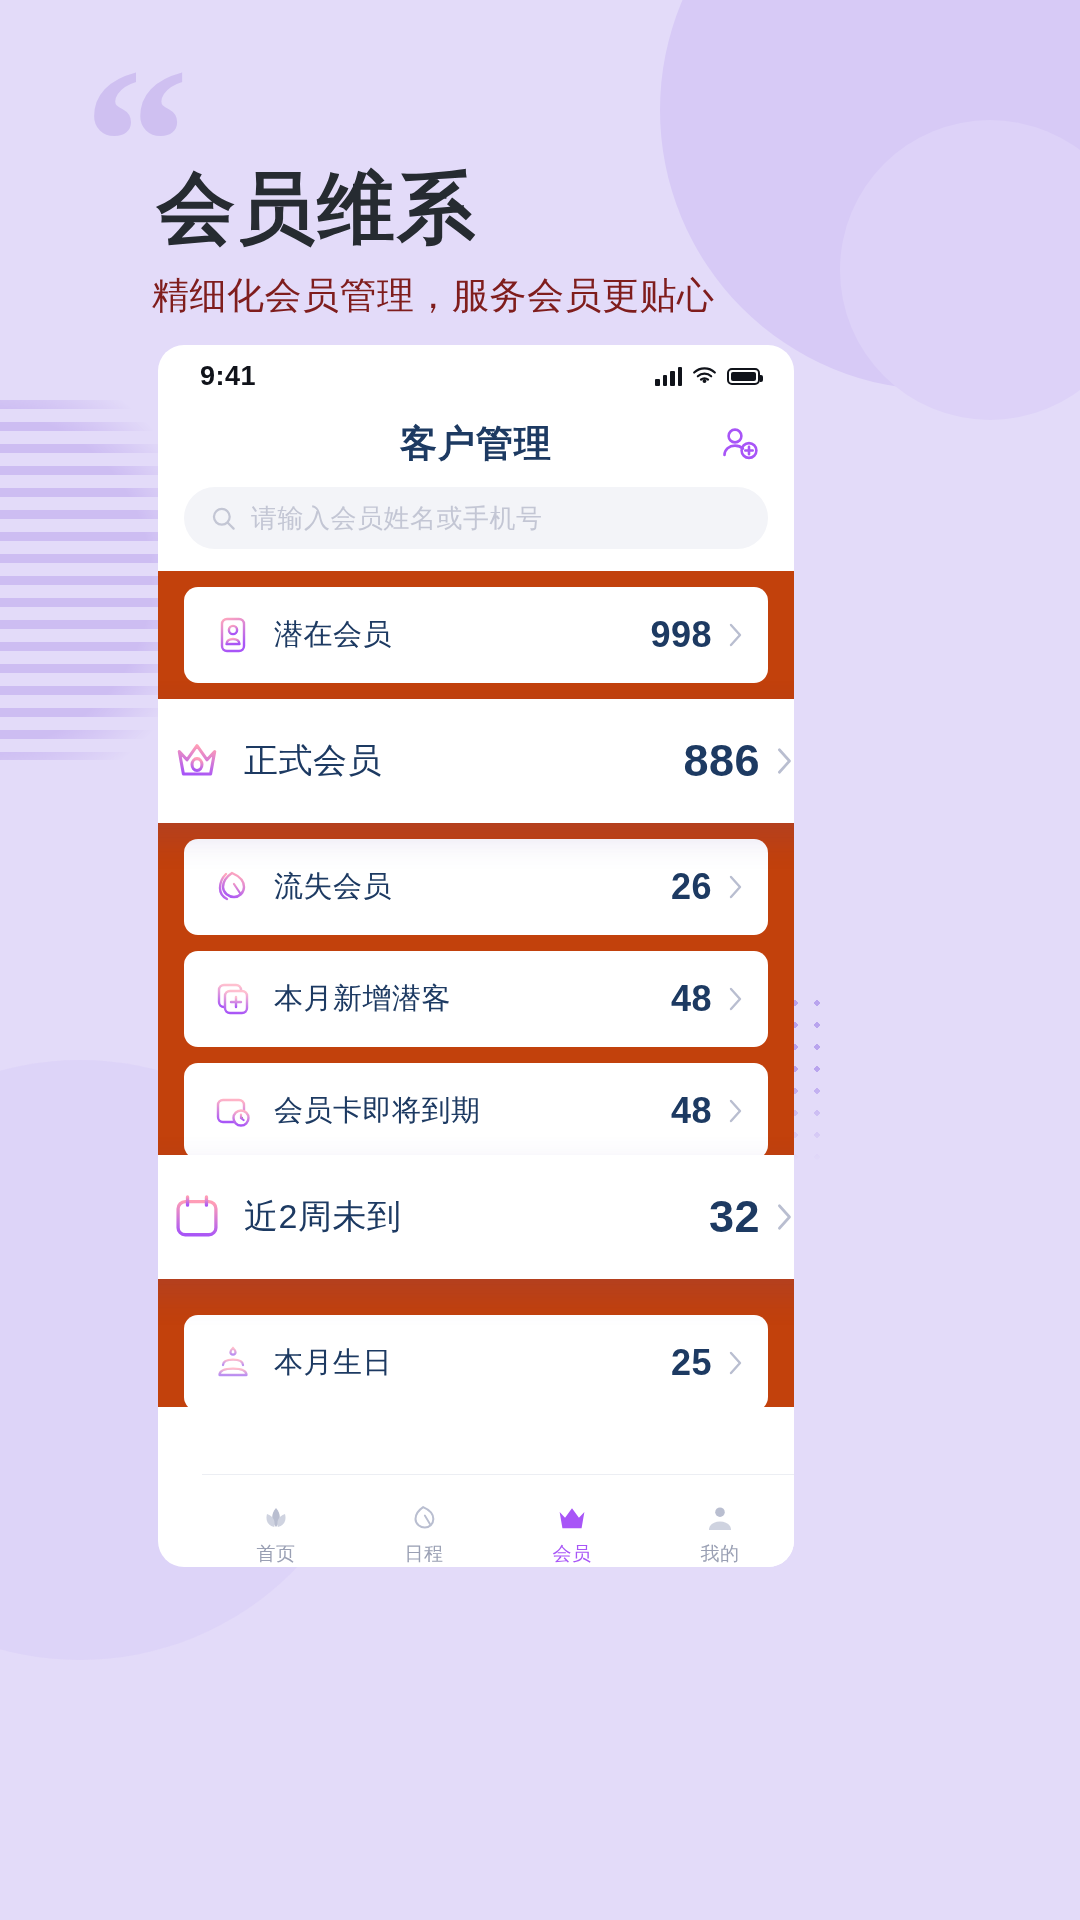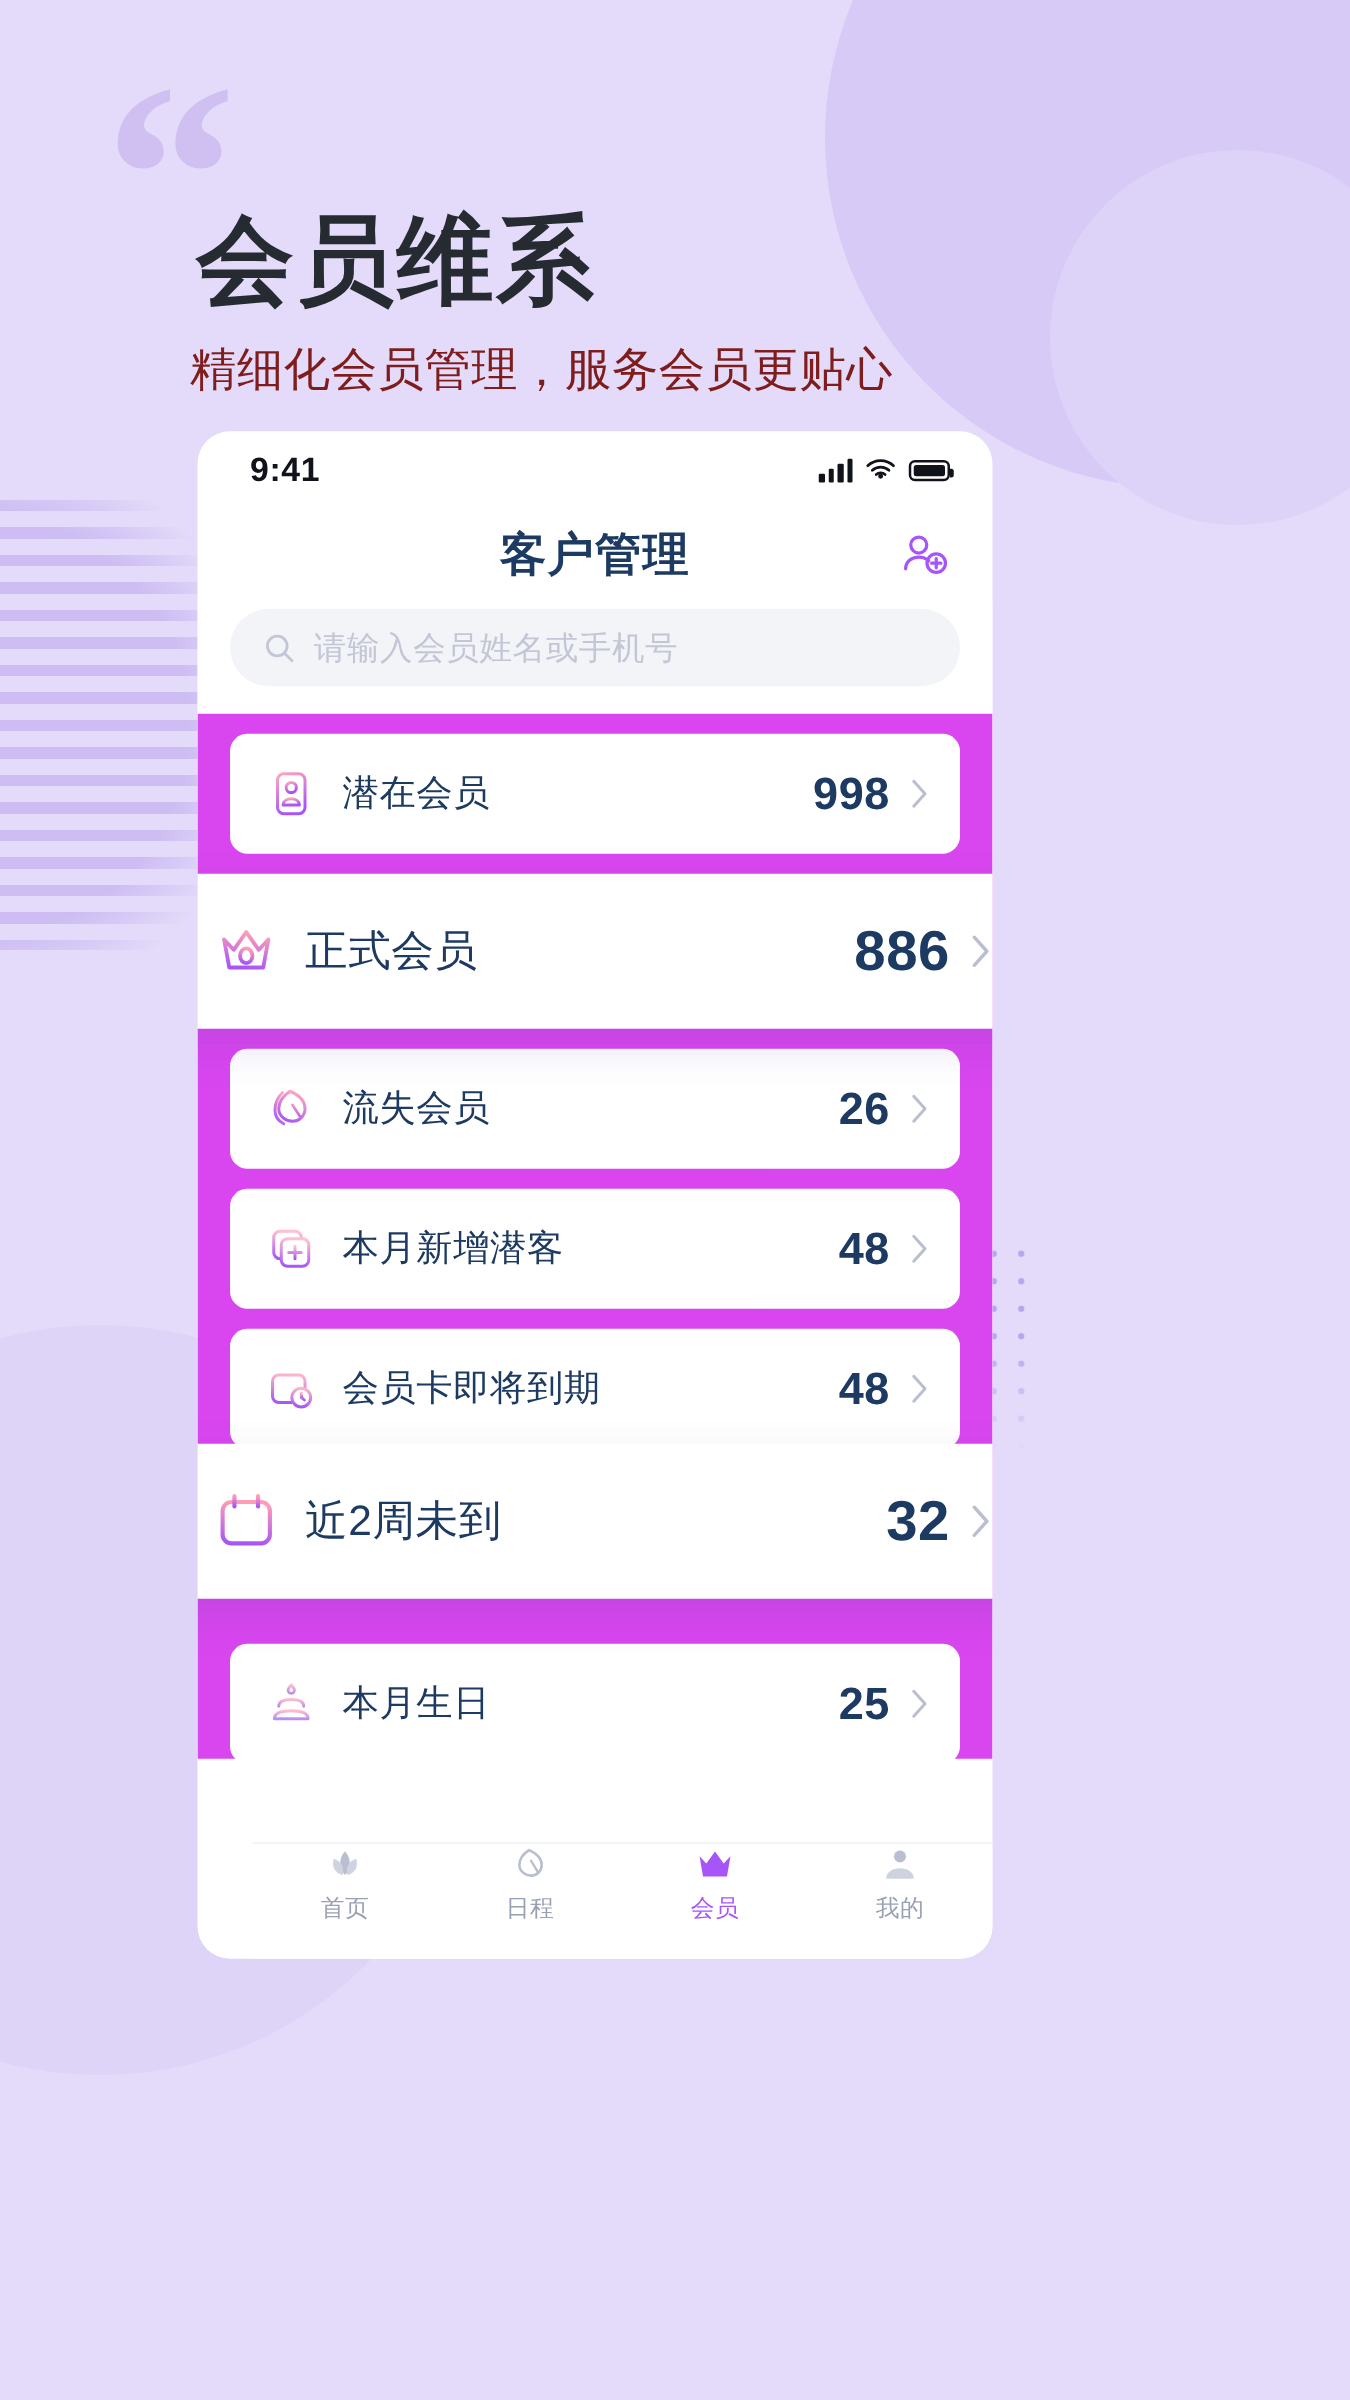--- a/index.html
+++ b/index.html
@@ -90,21 +90,21 @@
   }
 
   .searchwrap{padding:6px 26px 22px;background:#fff;}
   .searchbar{
     height:62px;background:#f3f4f8;border-radius:31px;display:flex;align-items:center;
     padding:0 26px;gap:14px;text-align:center;
   }
   .search-ph{font-size:26px;color:#c3c6d4;letter-spacing:.5px;}
 
   .listarea{
-    background:#d946ef;padding:12px 0 0;height:836px;box-sizing:border-box;position:relative;
+    background:#c2410c;padding:12px 0 0;height:836px;box-sizing:border-box;position:relative;
   }
   .row{
     margin:0 26px 16px;background:#fff;border-radius:14px;height:96px;
     display:flex;align-items:center;padding:0 24px 0 26px;box-sizing:border-box;
   }
   .row .ico{width:46px;height:46px;flex:0 0 46px;display:flex;align-items:center;justify-content:center;}
   .row .lbl{font-size:29px;color:#1d3a62;margin-left:18px;letter-spacing:.5px;}
   .row .val{margin-left:auto;font-size:36px;font-weight:700;color:#1d3a62;letter-spacing:.5px;}
   .row .chev{margin-left:16px;color:#b9bed0;display:flex;align-items:center;}
 
@@ -114,21 +114,21 @@
     background:#fff;border-radius:16px;height:124px;
     box-shadow:0 14px 34px rgba(86,60,160,.16);
     padding:0 46px 0 56px;
   }
   .row.pop .ico{width:58px;height:58px;flex:0 0 58px;}
   .row.pop .lbl{font-size:34px;}
   .row.pop .val{font-size:45px;}
 
   .tabbar{
     position:absolute;left:0;right:0;bottom:0;height:92px;background:#fff;
-    border-top:1px solid #eceef3;display:flex;align-items:flex-start;margin-left:44px;
+    border-top:1px solid #eceef3;display:flex;align-items:flex-end;margin-left:44px;
   }
   .tab{flex:1;display:flex;flex-direction:column;align-items:center;gap:5px;}
   .tab .tlabel{font-size:19px;color:#9aa0b4;letter-spacing:.5px;}
   .tab.active .tlabel{color:#a855f7;}
 </style>
 </head>
 <body>
 
 <div class="bg">
   <div class="bg-blob-tr"></div>

